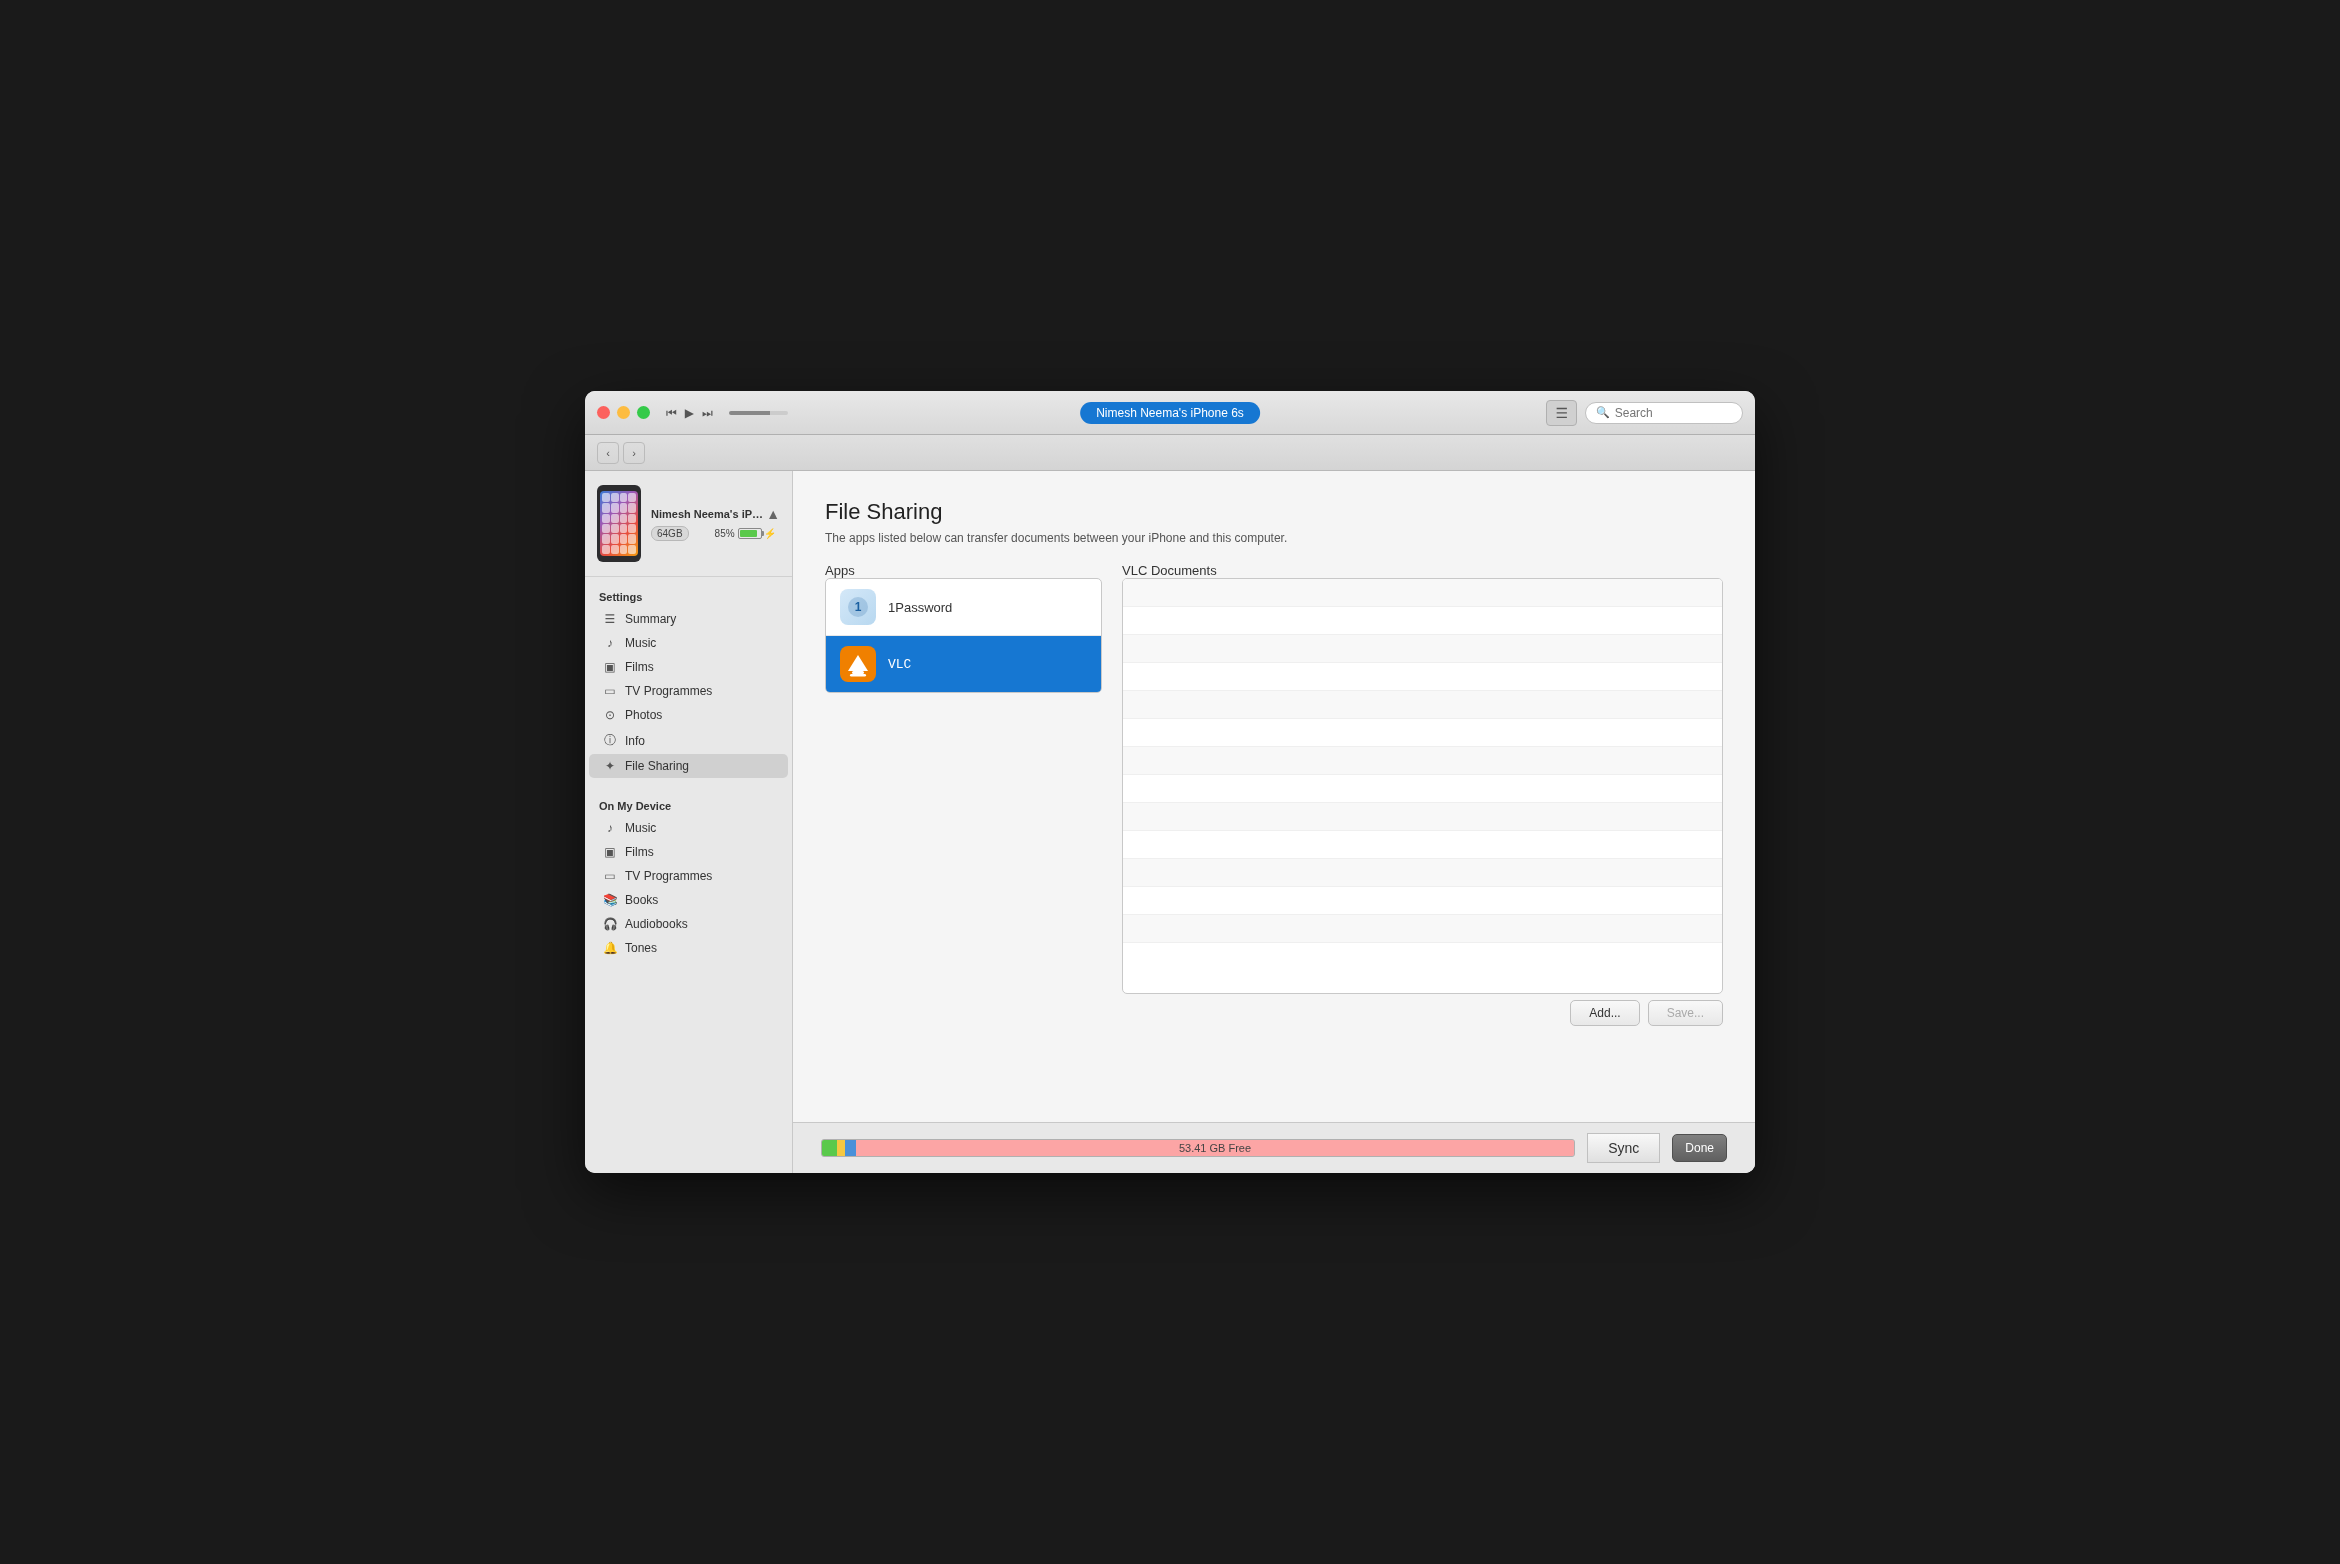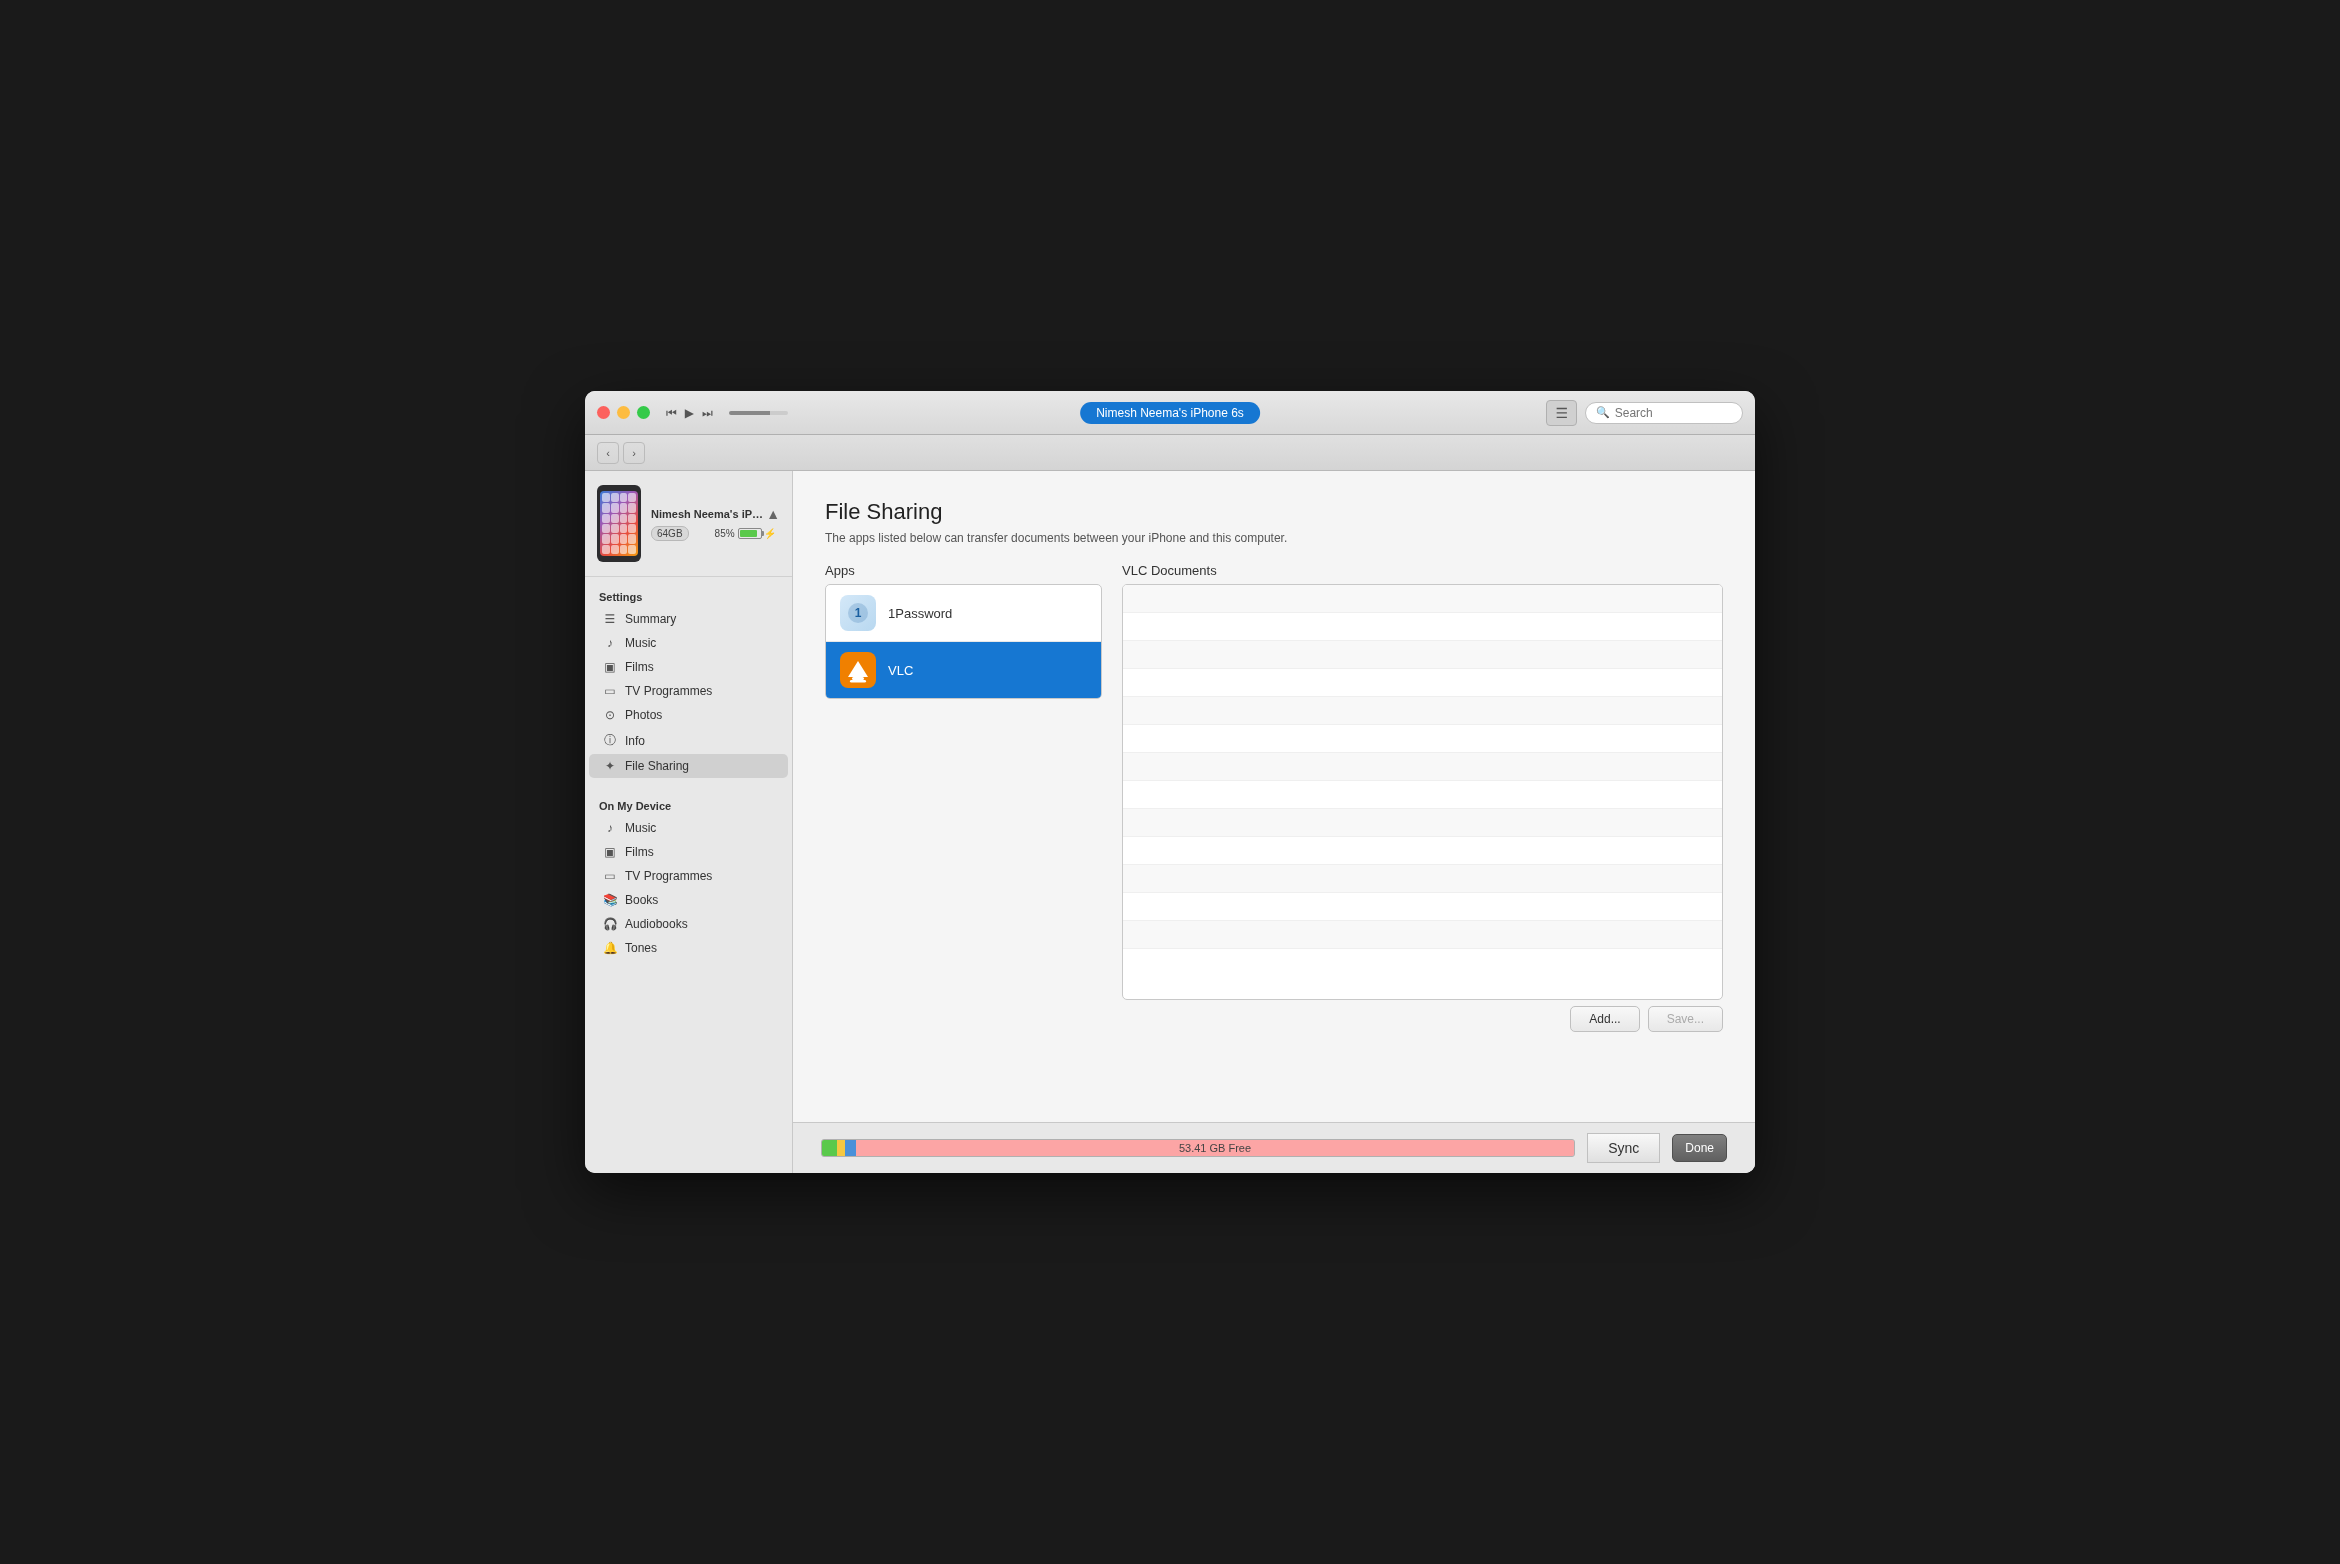--- a/index.html
+++ b/index.html
@@ -301,21 +301,20 @@
       margin-bottom: 18px;
     }
     .file-sharing-layout {
       display: flex;
       gap: 20px;
     }
     .column-header {
       font-size: 13px;
       font-weight: 500;
       color: #333;
-      margin-bottom: 6px;
     }
     .apps-column { flex: 0 0 277px; }
     .docs-column { flex: 1; }
     .list-container {
       border: 1px solid #c8c8c8;
       border-radius: 5px;
       background: white;
       overflow: hidden;
     }
     .app-item {
@@ -325,20 +324,21 @@
       padding: 10px 14px;
       border-bottom: 1px solid #e8e8e8;
       cursor: pointer;
       font-size: 13px;
       color: #333;
     }
     .app-item:last-child { border-bottom: none; }
     .app-item.selected {
       background: #1677d2;
       color: white;
+      font-family: Liberation Mono, monospace;
     }
     
     .icon-1password {
       width: 36px;
       height: 36px;
       background: linear-gradient(135deg, #d4e8f8, #b8d8f0);
       border-radius: 8px;
       display: flex;
       align-items: center;
       justify-content: center;

